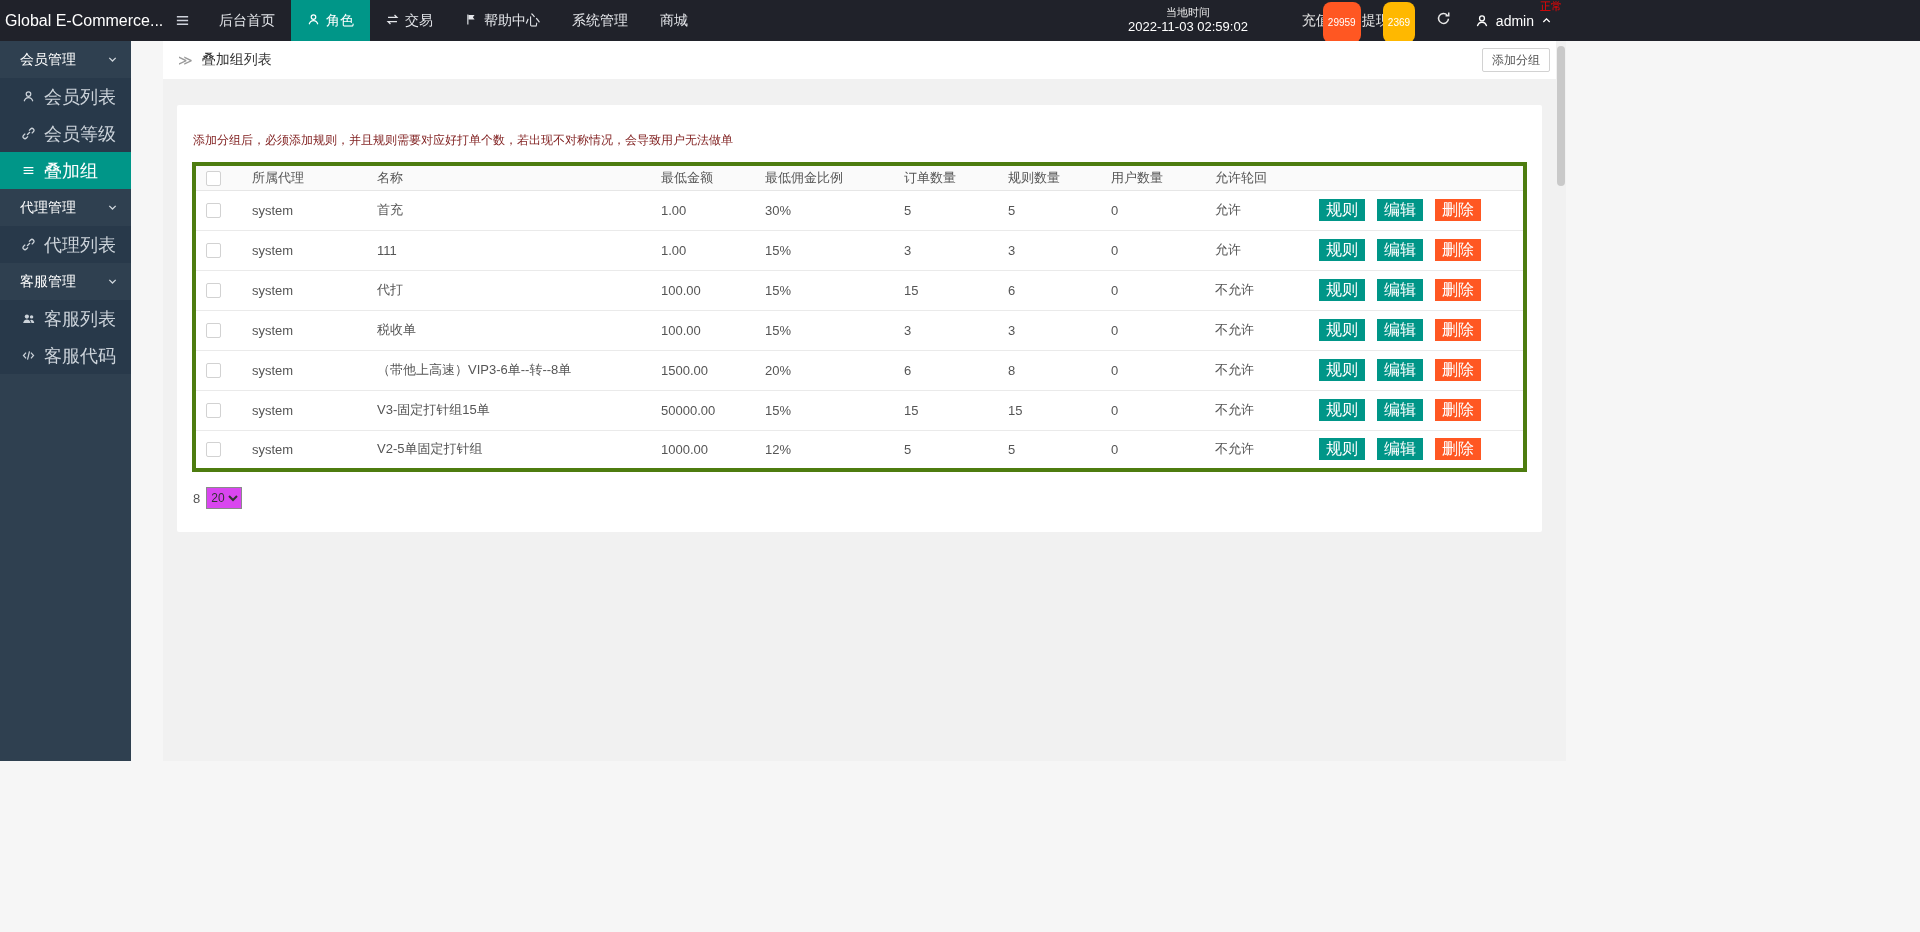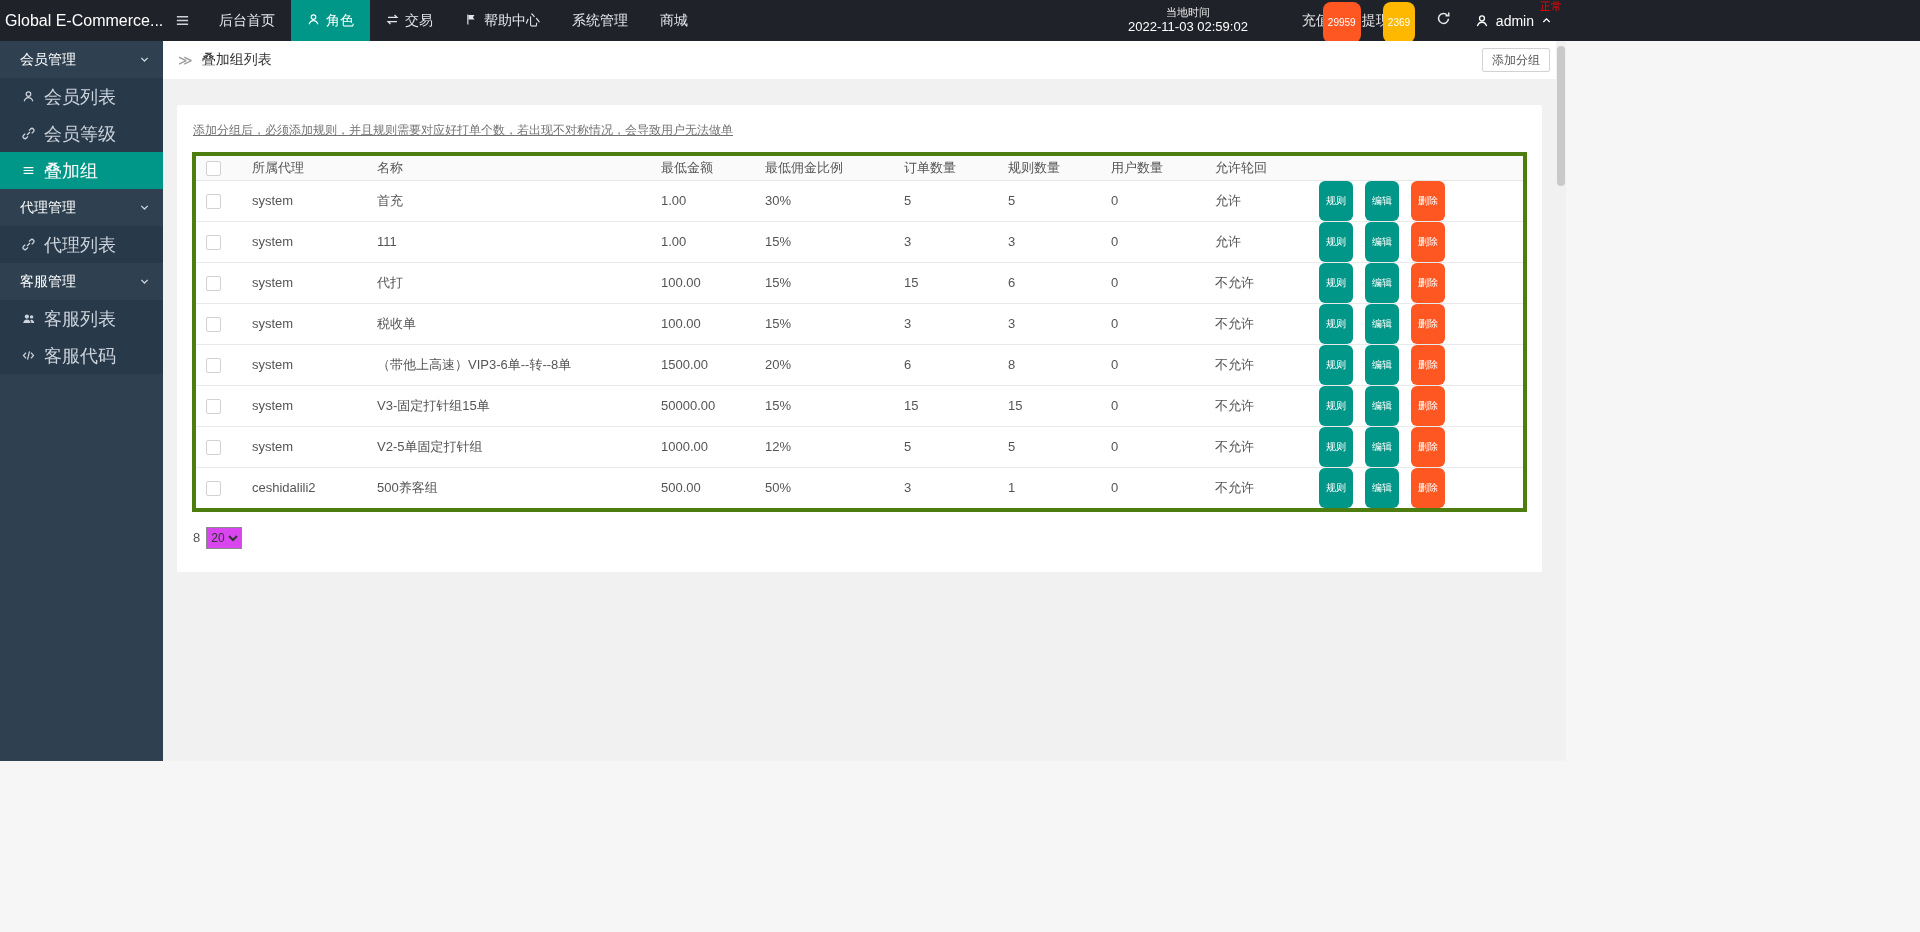--- a/index.html
+++ b/index.html
@@ -24,42 +24,42 @@
   .badge-red { background:#ff5722; }
   .badge-orange { background:#ffb800; }
   .nav-refresh { margin:0 12px 0 30px; color:#e8e8e8; display:flex; align-items:center; cursor:pointer; }
   .nav-refresh svg { width:15px; height:15px; }
   .nav-user { display:flex; align-items:center; gap:7px; padding:0 14px 0 12px; color:#fff; font-size:14px; cursor:pointer; }
   .nav-user svg.uicon { width:14px; height:14px; }
   .nav-user svg.chev { width:11px; height:11px; }
   .status-tag { position:absolute; top:-1px; right:4px; color:#ff0000; font-size:11px; }
 
   
-  .sidebar { position:absolute; top:41px; left:0; width:163px; height:720px; background:#2f4050; }
+  .sidebar { position:absolute; top:41px; left:0; width:131px; height:720px; background:#2f4050; }
   .side-group { position:relative; height:37px; display:flex; align-items:center; padding:0 20px; color:#fff; font-size:14px; cursor:pointer; }
   .side-group .chev { position:absolute; right:13px; top:13px; width:11px; height:11px; color:#cfd6dc; }
   .side-item { height:37px; display:flex; align-items:center; gap:9px; padding:0 10px 0 22px; color:#ccd3da; font-size:18px; background:#28394a; cursor:pointer; }
   .side-item svg { width:13px; height:13px; flex:0 0 13px; }
   .side-item.active { background:#009688; color:#fff; }
 
   
   .main { position:absolute; top:41px; left:163px; width:1403px; height:720px; background:#f1f1f1; overflow:hidden; }
   .crumb-bar { position:relative; height:38px; background:#fff; display:flex; align-items:center; padding:0 40px 0 15px; }
   .crumb-icon { color:#999; font-size:14px; margin-right:9px; }
   .crumb-title { color:#333; font-size:14px; }
   .add-btn { position:absolute; right:16px; top:7px; height:24px; line-height:22px; padding:0 9px; background:#fff; border:1px solid #d2d2d2; border-radius:2px; color:#555; font-size:12px; cursor:pointer; font-family:inherit; }
   .main-body { padding:26px 24px 0 14px; }
   .card { background:#fff; border-radius:2px; padding:15px; }
-  .hint { color:#737373; font-size:12px; margin:2px 0 13px 1px;text-decoration:underline; }
+  .hint { color:#7f1d1d; font-size:12px; margin:12px 0 13px 1px; }
 
   table { width:100%; border-collapse:collapse; border:4px solid #4d7c0f; table-layout:fixed; }
   thead th { background:#fafafa; font-weight:normal; text-align:left; color:#555; font-size:13px; height:26px; padding:0 10px; border-bottom:1px solid #e6e6e6; }
   tbody td { color:#555; font-size:13px; height:40px; padding:0 10px; border-bottom:1px solid #eaeaea; overflow:hidden; white-space:nowrap; }
   .checkbox { display:inline-block; width:15px; height:15px; border:1px solid #d2d2d2; border-radius:2px; background:#fff; vertical-align:middle; cursor:pointer; }
-  .btn { display:inline-block; border:none; height:40px; line-height:22px; padding:0 7px; color:#fff; font-size:10px; border-radius:6px; margin-right:12px; cursor:pointer; font-family:inherit; }
+  .btn { display:inline-block; border:none; height:22px; line-height:22px; padding:0 7px; color:#fff; font-size:16px; border-radius:0; margin-right:12px; cursor:pointer; font-family:inherit; }
   .btn-teal { background:#009688; }
   .btn-orange { background:#ff5722; }
 
   .table-footer { display:flex; align-items:center; gap:6px; margin:15px 0 8px 1px; color:#555; font-size:13px; }
   .page-size { height:22px; font-size:12px; color:#333; border:1px solid #8a8a8a; background:#d946ef; font-family:inherit; }
 
   .scrollbar { position:absolute; top:0; right:0; width:10px; height:720px; background:#f1f1f1; }
   .scroll-thumb { position:absolute; top:5px; left:1px; width:8px; height:140px; background:#c9c9c9; border-radius:4px; }
 </style>
 </head>
@@ -325,32 +325,20 @@
             <td>system</td>
             <td>V2-5单固定打针组</td>
             <td>1000.00</td>
             <td>12%</td>
             <td>5</td>
             <td>5</td>
             <td>0</td>
             <td>不允许</td>
             <td><button class="btn btn-teal">规则</button><button class="btn btn-teal">编辑</button><button class="btn btn-orange">删除</button></td>
           </tr>
-          <tr>
-            <td><span class="checkbox"></span></td>
-            <td>ceshidalili2</td>
-            <td>500养客组</td>
-            <td>500.00</td>
-            <td>50%</td>
-            <td>3</td>
-            <td>1</td>
-            <td>0</td>
-            <td>不允许</td>
-            <td><button class="btn btn-teal">规则</button><button class="btn btn-teal">编辑</button><button class="btn btn-orange">删除</button></td>
-          </tr>
         </tbody>
       </table>
 
       <div class="table-footer">
         <span>8</span>
         <select class="page-size">
           <option>20</option>
         </select>
       </div>
     </div>

